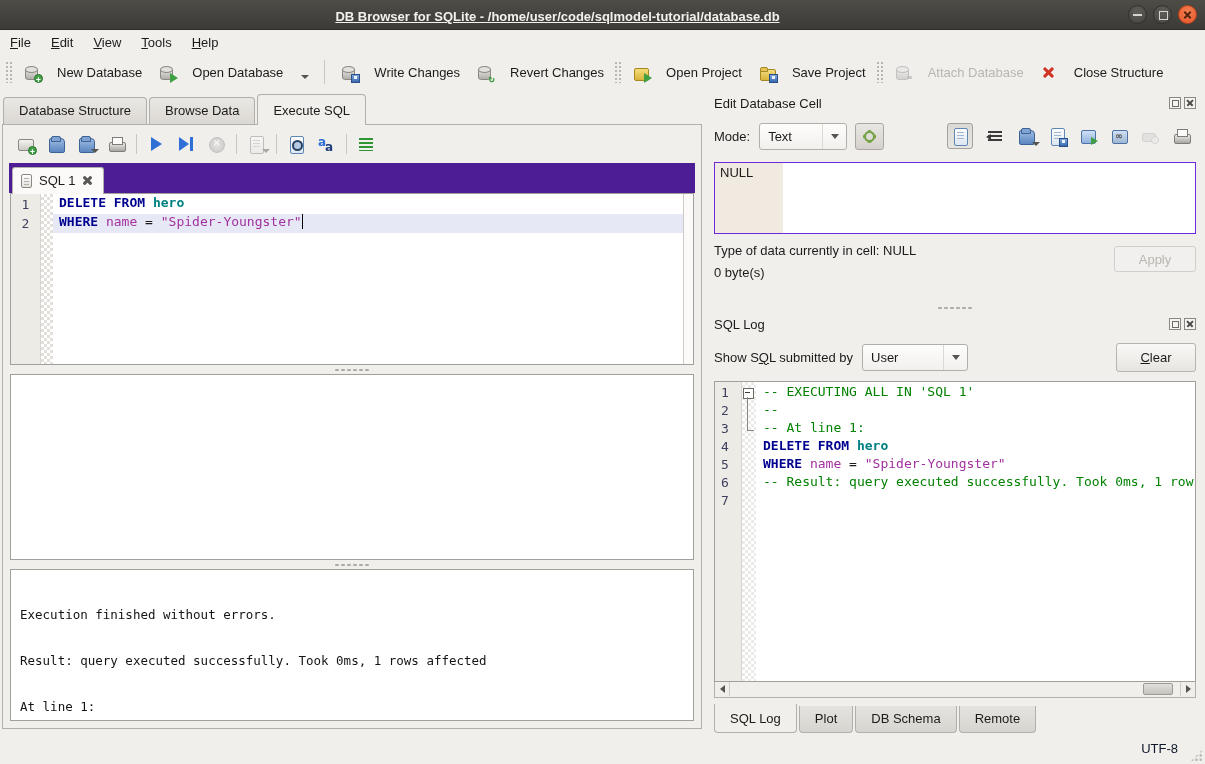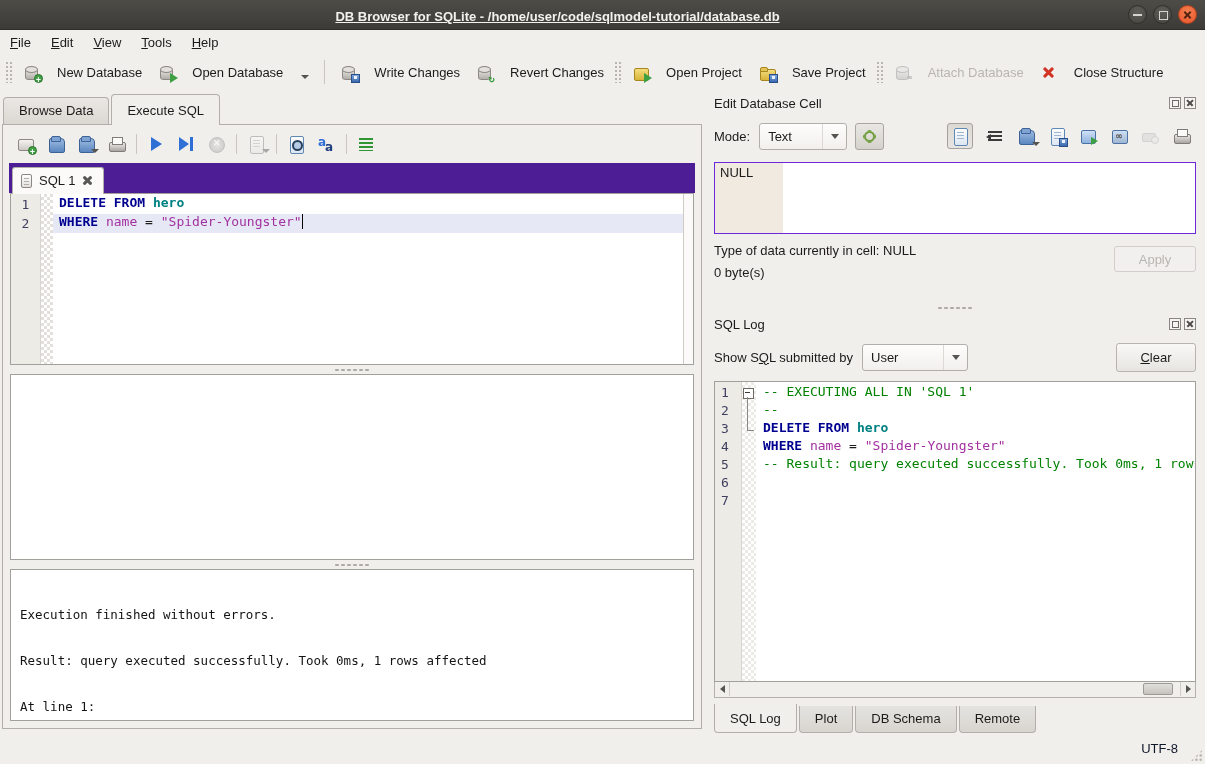--- a/index.html
+++ b/index.html
@@ -337,20 +337,21 @@
     <div class="tb-btn">
       <span class="ic ic-xred"></span>
       <span class="lbl">Close Structure</span>
     </div>
   </div>
 
   <div class="content">
 
     <div class="left-pane">
       <div class="main-tabs">
+        <div class="ttab">Database Structure</div>
         <div class="ttab">Browse Data</div>
         <div class="ttab active">Execute SQL</div>
       </div>
       <div class="tab-frame">
 
         <div class="ed-toolbar">
           <span class="eic i-newtab">
               <span class="badge badge-plus"></span>
             </span>
           <span class="eic i-open"></span>
@@ -501,20 +502,21 @@
           <div class="fm-cell fm-vline"></div>
           <div class="fm-cell fm-elbow"></div>
           <div class="fm-cell"></div>
           <div class="fm-cell"></div>
           <div class="fm-cell"></div>
           <div class="fm-cell"></div>
         </div>
         <div class="log-code">
           <div class="lline"><span class="com">-- EXECUTING ALL IN 'SQL 1'</span></div>
           <div class="lline"><span class="com">--</span></div>
+          <div class="lline"><span class="com">-- At line 1:</span></div>
           <div class="lline"><span class="kw">DELETE FROM </span><span class="tb">hero</span></div>
           <div class="lline"><span class="kw">WHERE </span><span class="idn">name</span><span> = </span><span class="idn">"Spider-Youngster"</span></div>
           <div class="lline"><span class="com">-- Result: query executed successfully. Took 0ms, 1 rows aff</span></div>
           <div class="lline"><span class="com"></span></div>
         </div>
       </div>
 
       <div class="hscroll">
         <div class="hs-arrow hs-left"></div>
         <div class="hs-thumb"></div>

